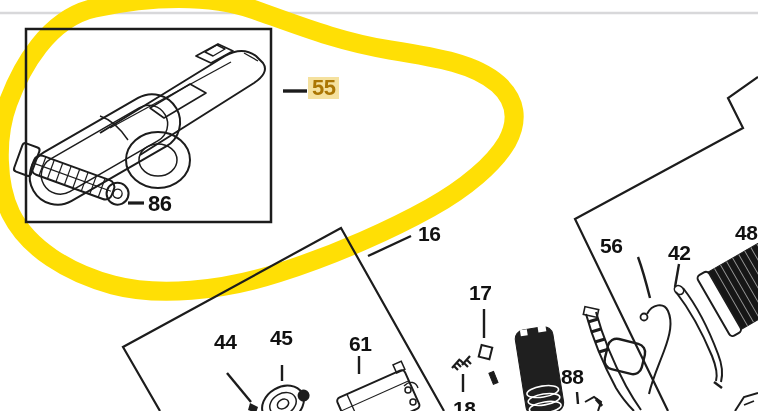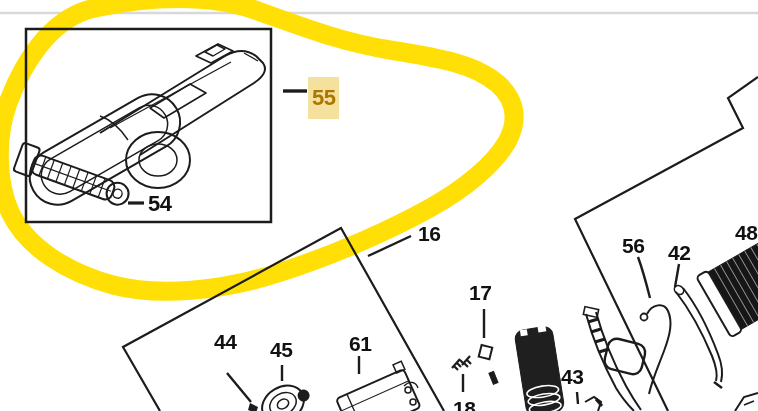--- a/index.html
+++ b/index.html
@@ -7,21 +7,21 @@
     position:relative;width:758px;height:411px;background:#ffffff;
     overflow:hidden;font-family:"Liberation Sans",sans-serif;
   }
   .stage svg{position:absolute;left:0;top:0;}
   .callout{
     position:absolute;font-weight:bold;font-size:21px;line-height:1;
     color:#111111;letter-spacing:-0.5px;white-space:nowrap;
   }
   .callout.big{font-size:22px;}
   .callout.hl{
-    background:#f5e19e;color:#ab7603;padding:10px 4px;font-size:22px;
+    background:#f5e19e;color:#ab7603;padding:0 4px;font-size:22px;
   }
 </style>
 </head>
 <body>
 
 <div class="stage">
 
 <svg width="758" height="411" viewBox="0 0 758 411">
 
   <line x1="0" y1="13" x2="758" y2="13" stroke="#d8d8da" stroke-width="2.5"></line>
@@ -168,25 +168,25 @@
   </g>
 
   <path d="M250,403 l8,4 l-2,6 l-8,-3 Z" fill="#1c1c1c"></path>
   <g stroke="#1c1c1c" fill="none" stroke-width="2">
     <path d="M735,411 L744,397 L758,393"></path>
     <path d="M744,405 l10,-4" stroke-width="1.6"></path>
   </g>
 </svg>
 
 <div class="callout hl" style="left:308px;top:77px;">55</div>
-<div class="callout big" style="left:148px;top:193px;">54</div>
+<div class="callout big" style="left:148px;top:193px;">86</div>
 <div class="callout" style="left:418px;top:223px;">16</div>
 <div class="callout" style="left:469px;top:282px;">17</div>
 <div class="callout" style="left:453px;top:398px;">18</div>
 <div class="callout" style="left:214px;top:331px;">44</div>
-<div class="callout" style="left:270px;top:339px;">45</div>
+<div class="callout" style="left:270px;top:327px;">45</div>
 <div class="callout" style="left:349px;top:333px;">61</div>
 <div class="callout" style="left:668px;top:242px;">42</div>
 <div class="callout" style="left:735px;top:222px;text-align:center;">48</div>
-<div class="callout" style="left:561px;top:366px;">43</div>
-<div class="callout" style="left:622px;top:235px;">56</div>
+<div class="callout" style="left:561px;top:366px;">88</div>
+<div class="callout" style="left:600px;top:235px;">56</div>
 
 </div>
 
 </body></html>

